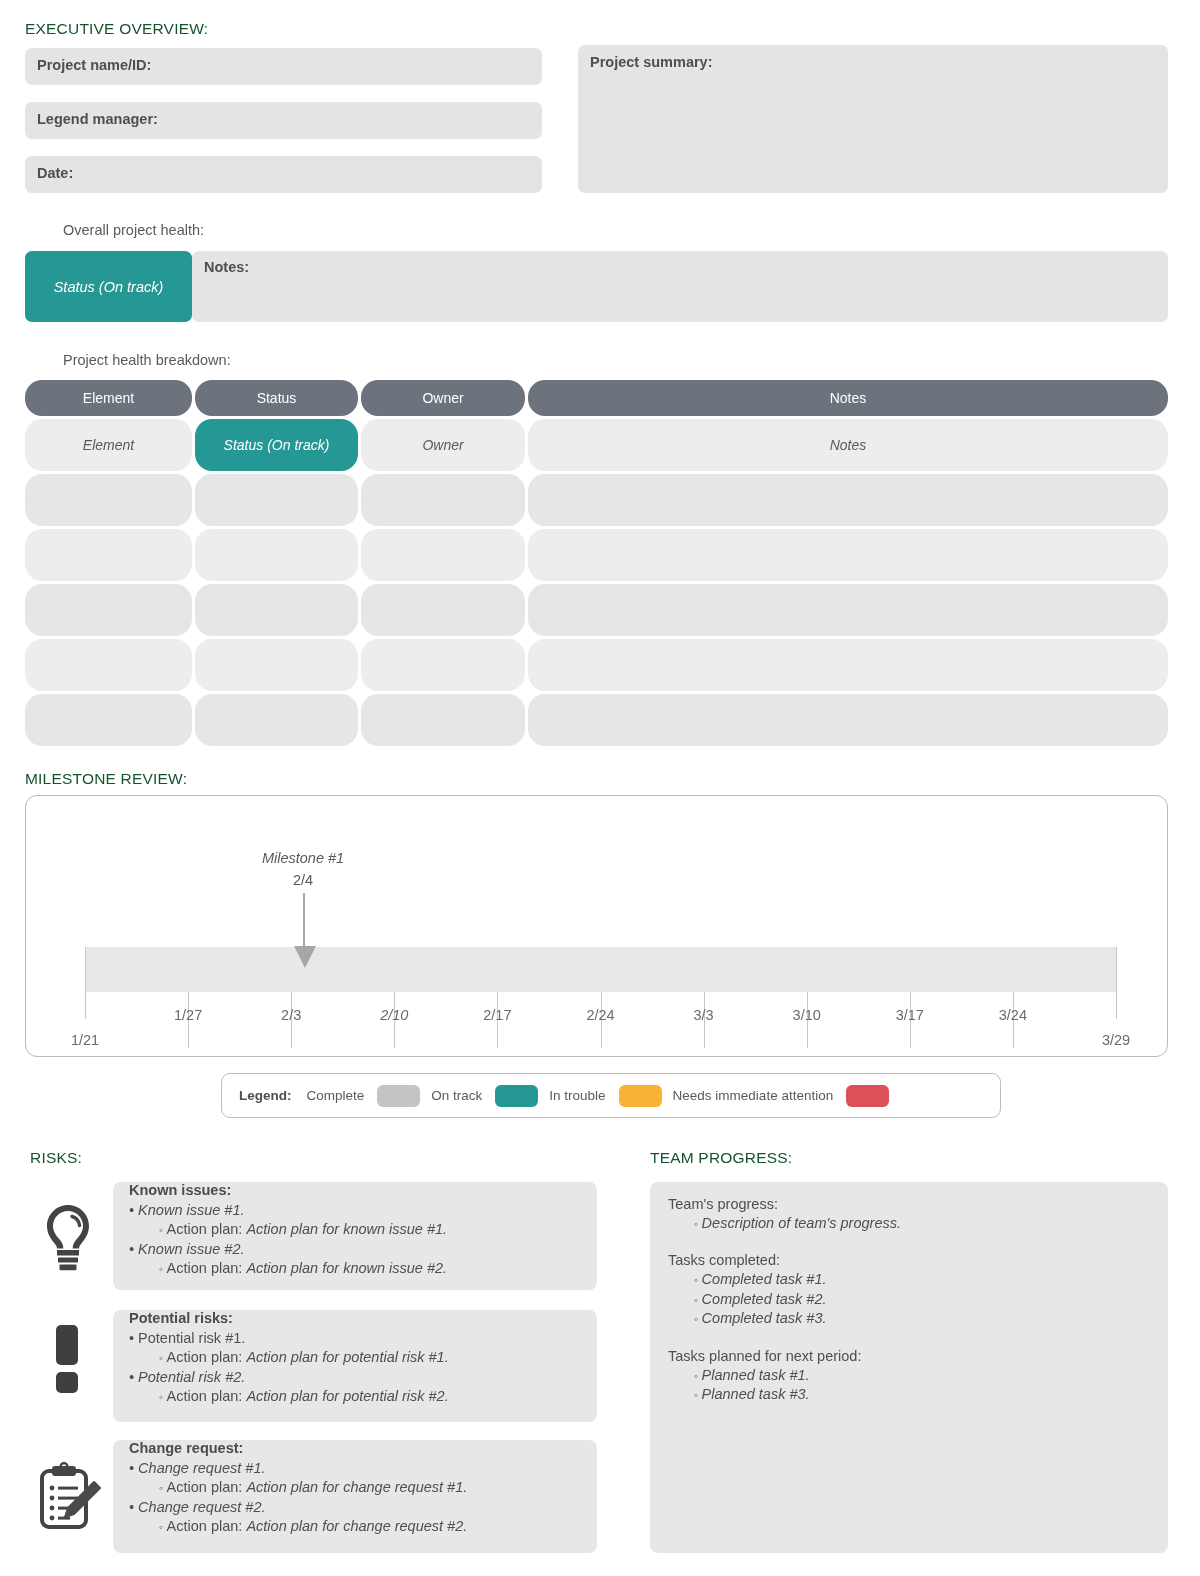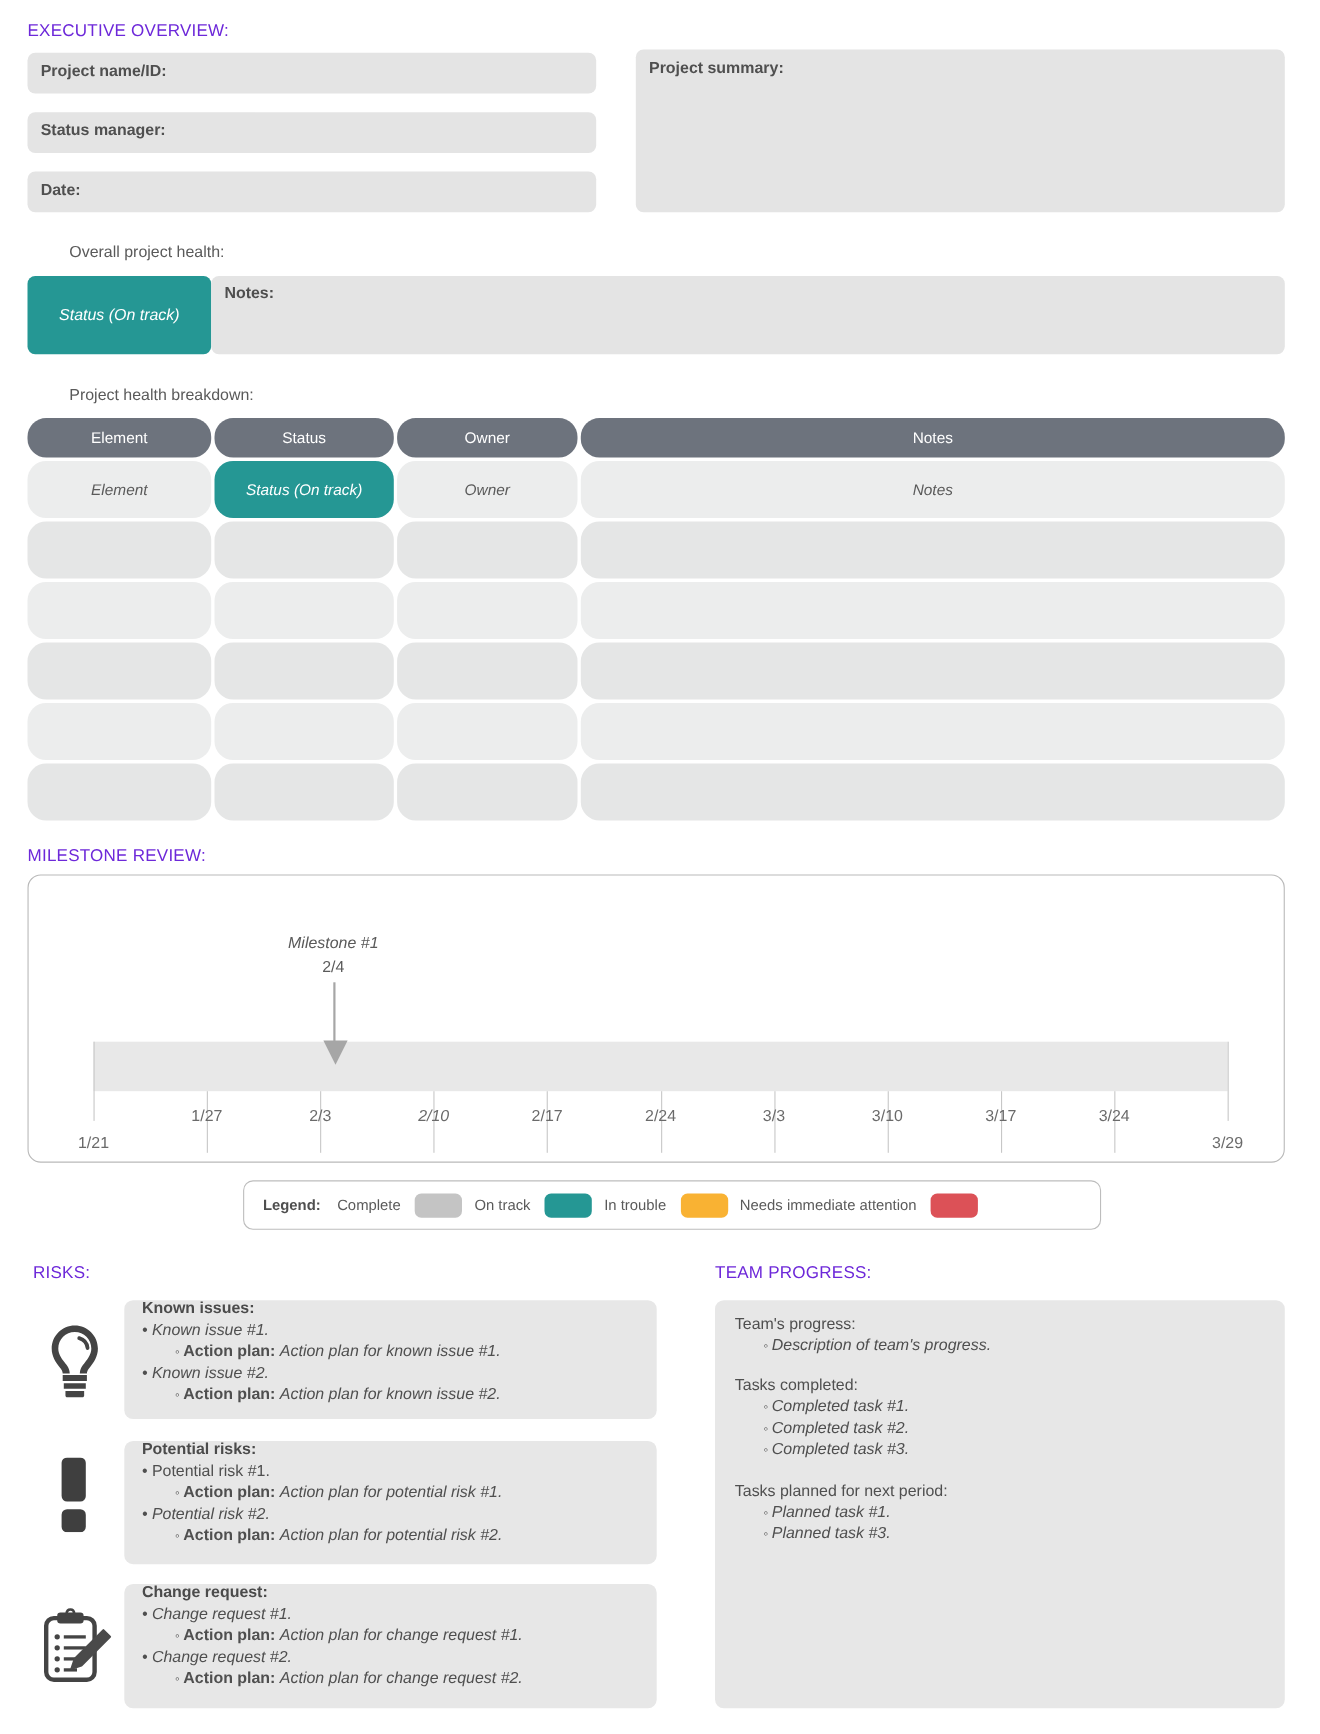--- a/index.html
+++ b/index.html
@@ -10,21 +10,21 @@
   body {
     width: 1200px; height: 1576px;
     font-family: "Liberation Sans", sans-serif;
     color: #595959;
     position: relative;
     overflow: hidden;
   }
 
   .section-title {
     font-size: 15.5px;
-    color: #6d28d9;
+    color: #14532d;
     letter-spacing: 0.2px;
     font-weight: 400;
   }
   .sub-label {
     font-size: 14.5px;
     color: #5a5a5a;
     font-weight: 400;
   }
 
   
@@ -174,21 +174,21 @@
   #risk-card-1 { left: 113px; top: 1182px; width: 484px; height: 108px; }
   #risk-card-2 { left: 113px; top: 1310px; width: 484px; height: 112px; }
   #risk-card-3 { left: 113px; top: 1440px; width: 484px; height: 113px; }
 
   .card-head { font-weight: bold; color: #4b4b4b; margin-bottom: 3px; }
   .bullet-l1 { margin-left: 0px; line-height: 1.33; }
   .bullet-l2 { margin-left: 30px; line-height: 1.33; }
   .b-dot::before { content: "• "; }
   .b-circ::before { content: "◦ "; font-size: 12px; }
   .ital { font-style: italic; }
-  .bold { font-weight: bold; }
+  .bold { font-weight: normal; }
 
   .risk-icon { position: absolute; }
   #icon-bulb      { left: 40px; top: 1202px; }
   #icon-exclaim   { left: 52px; top: 1325px; }
   #icon-clipboard { left: 34px; top: 1462px; }
 
   
   #team-title { position: absolute; left: 650px; top: 1149px; }
   #team-card {
     position: absolute; left: 650px; top: 1182px;
@@ -205,21 +205,21 @@
 </style>
 </head>
 <body>
 
 <div class="section-title" id="exec-title">EXECUTIVE OVERVIEW:</div>
 
 <div class="field-box" id="f-name">
   <span>Project name/ID:</span>
 </div>
 <div class="field-box" id="f-manager">
-  <span>Status manager:</span>
+  <span>Legend manager:</span>
 </div>
 <div class="field-box" id="f-date">
   <span>Date:</span>
 </div>
 <div class="field-box" id="f-summary">
   <span>Project summary:</span>
 </div>
 
 <div class="sub-label" id="health-label">Overall project health:</div>
 

